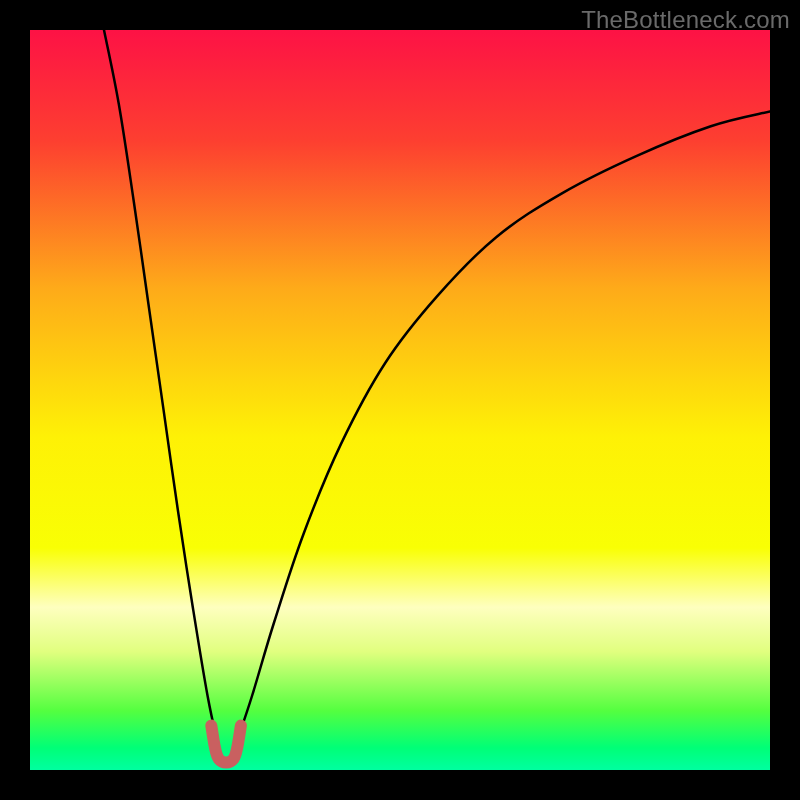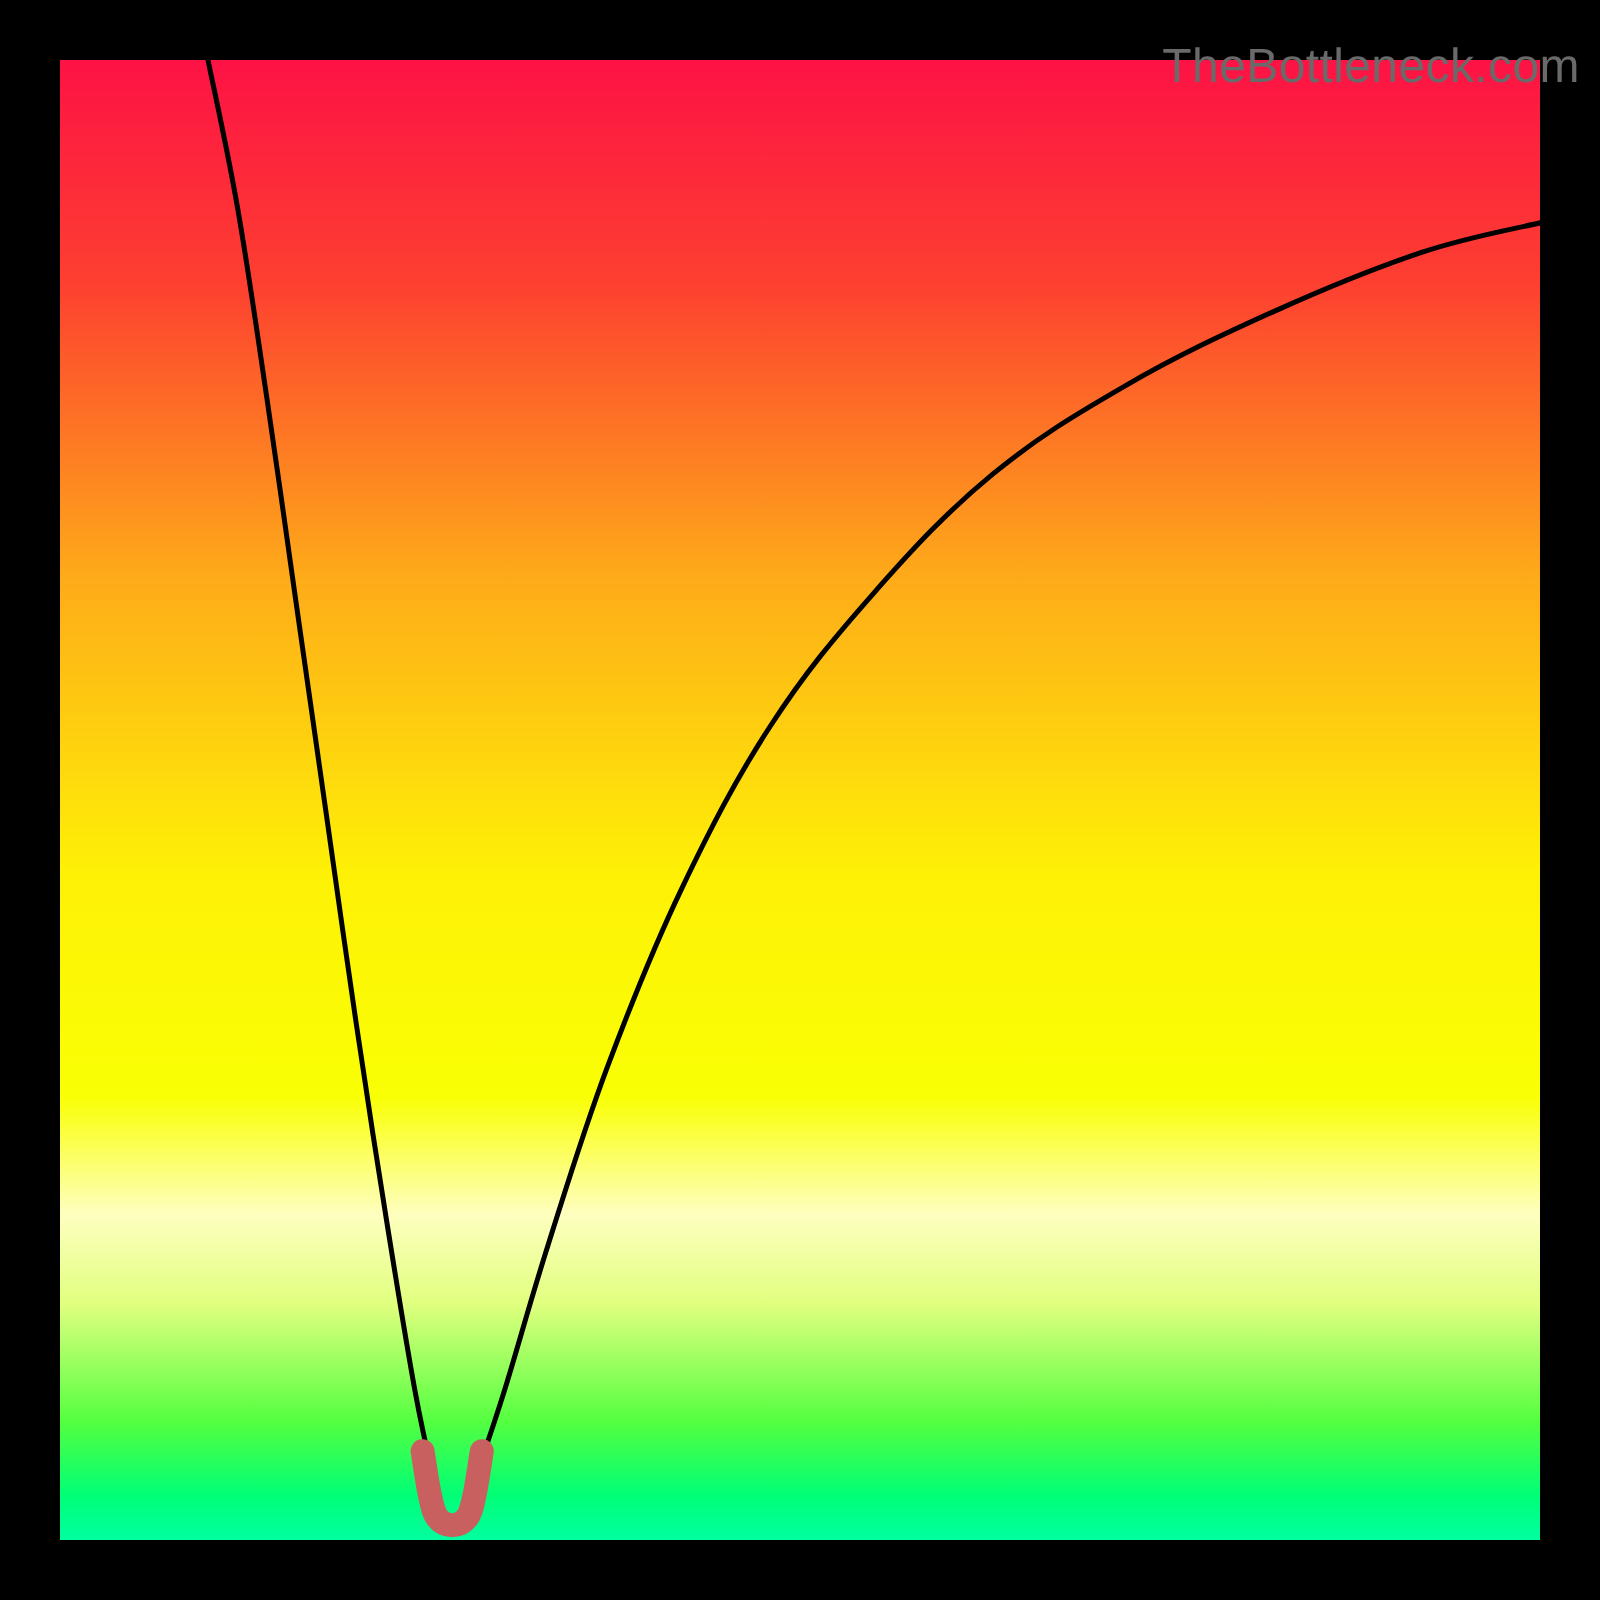--- a/index.html
+++ b/index.html
@@ -29,21 +29,20 @@
     inset: 0;
   }
   .watermark {
     position: absolute;
     top: 6px;
     right: 10px;
     color: #6a6a6a;
     font-size: 24px;
     font-weight: 400;
     letter-spacing: 0.2px;
-    margin-top: 14px;
   }
   svg.curves {
     position: absolute;
     inset: 0;
   }
 </style>
 </head>
 <body>
 
 <div class="frame">

